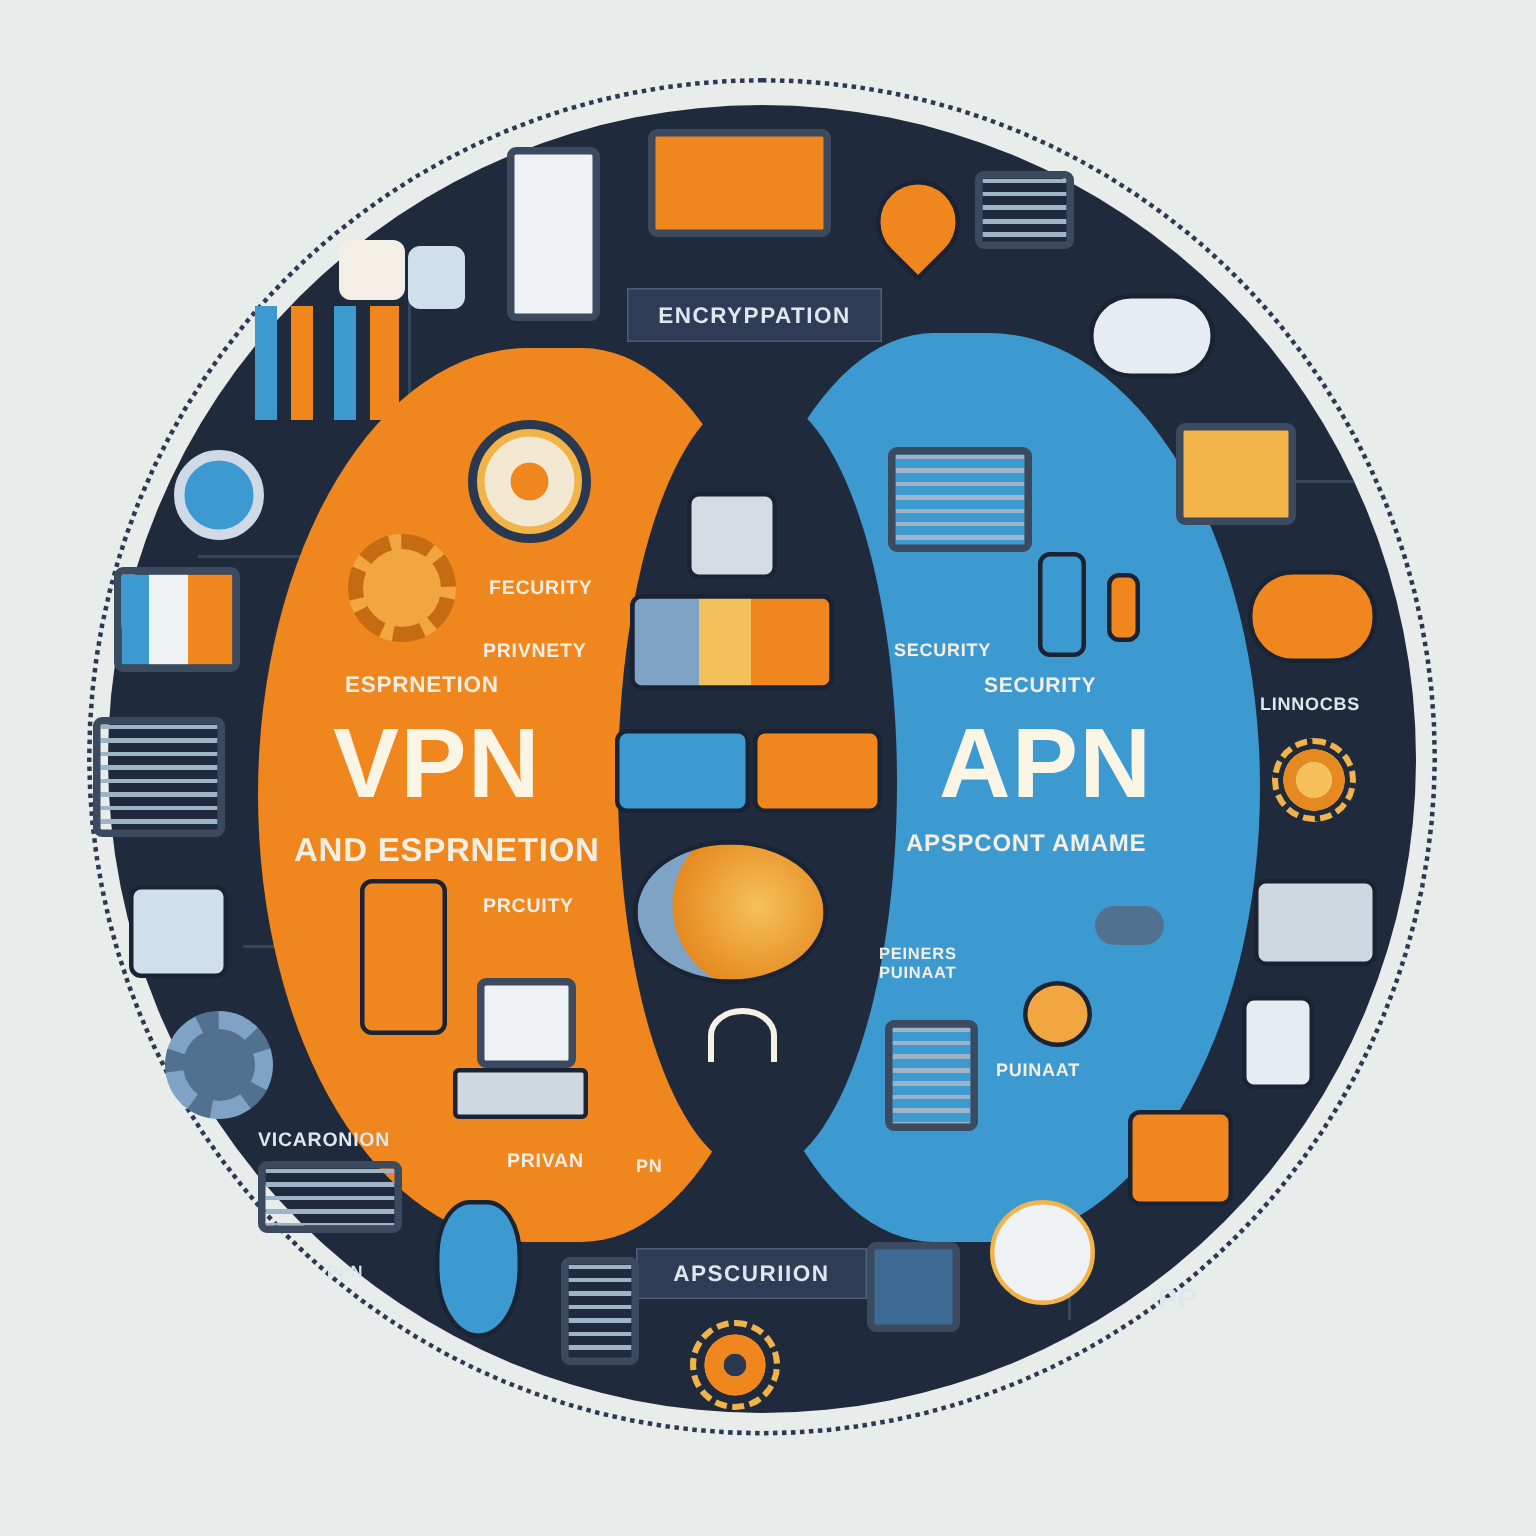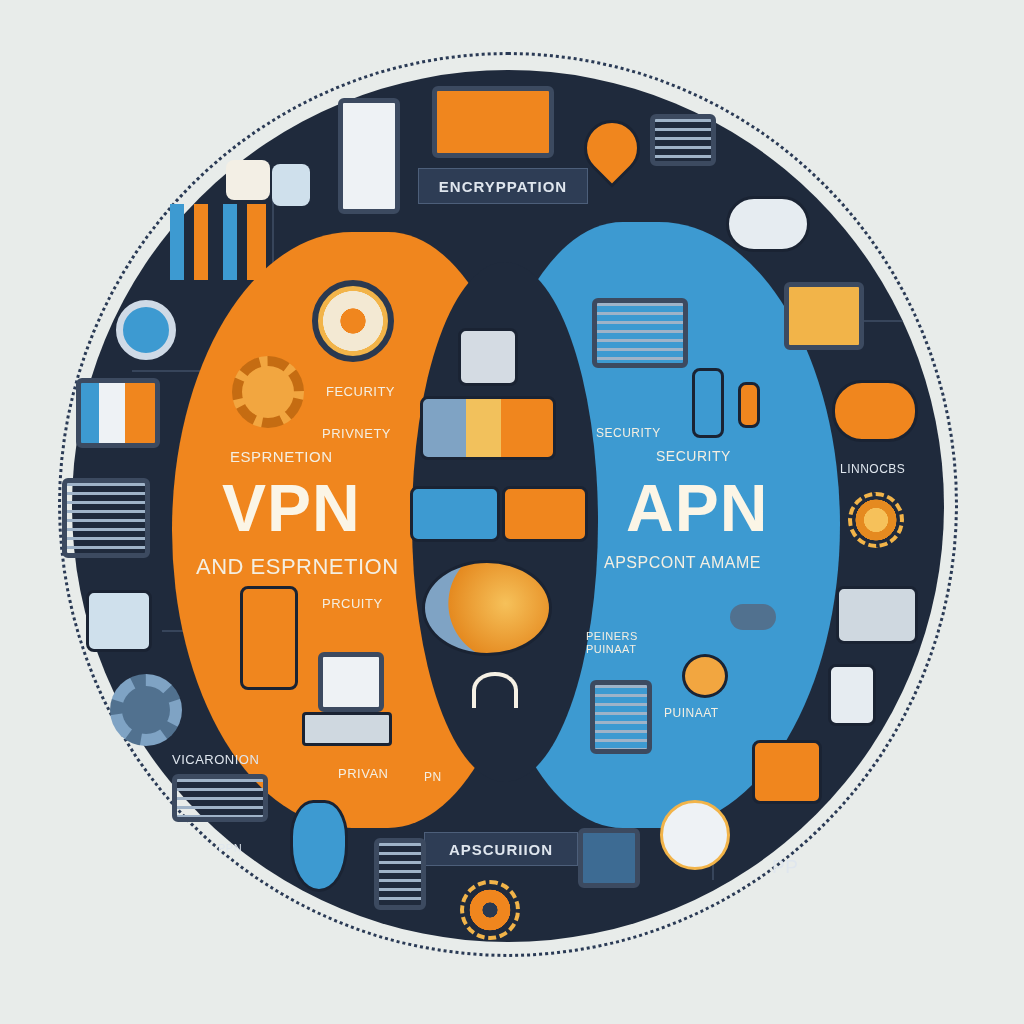--- a/index.html
+++ b/index.html
@@ -4,21 +4,21 @@
 <style>
   html,body{margin:0;padding:0;}
   body{width:1024px;height:1024px;background:#e8ecea;position:relative;overflow:hidden;font-family:"Liberation Sans",sans-serif;}
   .dotted-ring{position:absolute;left:58px;top:52px;width:900px;height:905px;border-radius:50%;border:3px dotted #2a3a55;box-sizing:border-box;}
   .disk{position:absolute;left:72px;top:70px;width:872px;height:872px;border-radius:50%;background:#1f2a3c;overflow:hidden;}
   .circuit{position:absolute;background:#4a5b74;opacity:.55;}
   .lens-left{position:absolute;left:172px;top:232px;width:360px;height:596px;border-radius:50% 40% 40% 50% / 50% 50% 50% 50%;background:#f0861e;}
   .lens-right{position:absolute;left:478px;top:222px;width:362px;height:606px;border-radius:40% 50% 50% 40% / 50% 50% 50% 50%;background:#3d9ad1;}
   .lens-mid{position:absolute;left:412px;top:262px;width:186px;height:520px;border-radius:50%;background:#1f2a3c;}
   .big{position:absolute;color:#fbf5e6;font-weight:bold;letter-spacing:1px;}
-  .lbl{position:absolute;color:#f4efe2;font-weight:normal;font-size:15px;letter-spacing:.5px;}
+  .lbl{position:absolute;color:#f4efe2;font-weight:bold;font-size:15px;letter-spacing:.5px;}
   .lbl.dark{color:#dfe6ee;}
   .banner{position:absolute;background:#2e3d55;border:1px solid #4d5f7a;color:#dfe6ee;font-weight:bold;font-size:15px;display:flex;align-items:center;justify-content:center;letter-spacing:1px;}
   .icon{position:absolute;box-sizing:border-box;}
   .tile{border-radius:8px;border:3px solid #1a2333;}
   .screen{background:#eef2f5;border:5px solid #3c4a60;border-radius:6px;}
   .lines{background:repeating-linear-gradient(#9fb3c8 0 3px,transparent 3px 9px);}
 </style>
 </head>
 <body>
 
@@ -29,21 +29,21 @@
   <div class="circuit" style="left:700px;top:250px;width:140px;height:2px"></div>
   <div class="circuit" style="left:640px;top:700px;width:2px;height:110px"></div>
   <div class="circuit" style="left:200px;top:120px;width:2px;height:90px"></div>
   <div class="circuit" style="left:90px;top:560px;width:100px;height:2px"></div>
 </div>
 
 <div class="lens-left"></div>
 <div class="lens-right"></div>
 <div class="lens-mid"></div>
 
-<div class="banner" style="left:418px;top:168px;width:168px;height:34px">ENCRYPPATION</div>
+<div class="banner" style="left:418px;top:192px;width:168px;height:34px">ENCRYPPATION</div>
 <div class="banner" style="left:424px;top:832px;width:152px;height:32px">APSCURIION</div>
 
 <div class="big" style="left:222px;top:470px;font-size:66px">VPN</div>
 <div class="lbl" style="left:196px;top:554px;font-size:22px">AND ESPRNETION</div>
 <div class="big" style="left:626px;top:470px;font-size:66px">APN</div>
 <div class="lbl" style="left:604px;top:554px;font-size:16px">APSPCONT AMAME</div>
 
 <div class="lbl" style="left:326px;top:384px;font-size:13px">FECURITY</div>
 <div class="lbl" style="left:322px;top:426px;font-size:13px">PRIVNETY</div>
 <div class="lbl" style="left:230px;top:448px;font-size:15px">ESPRNETION</div>

